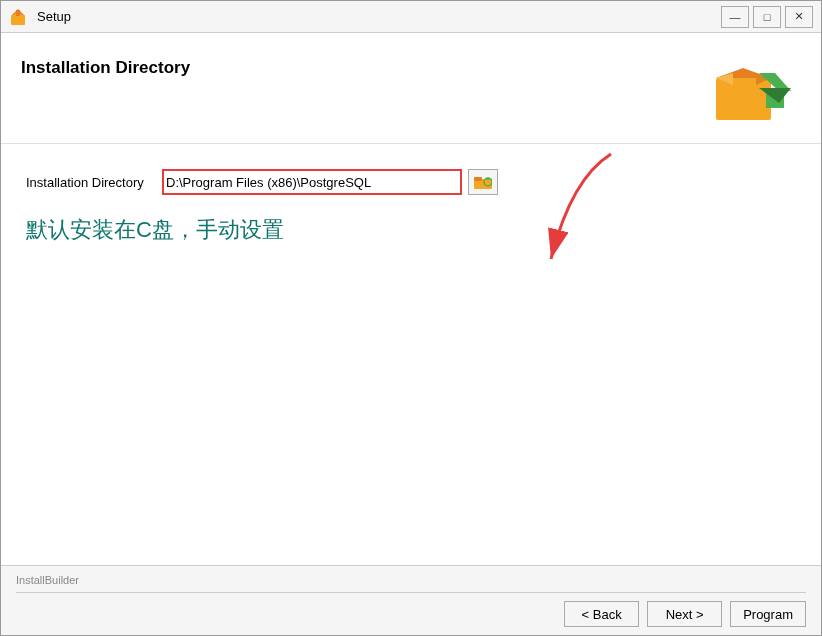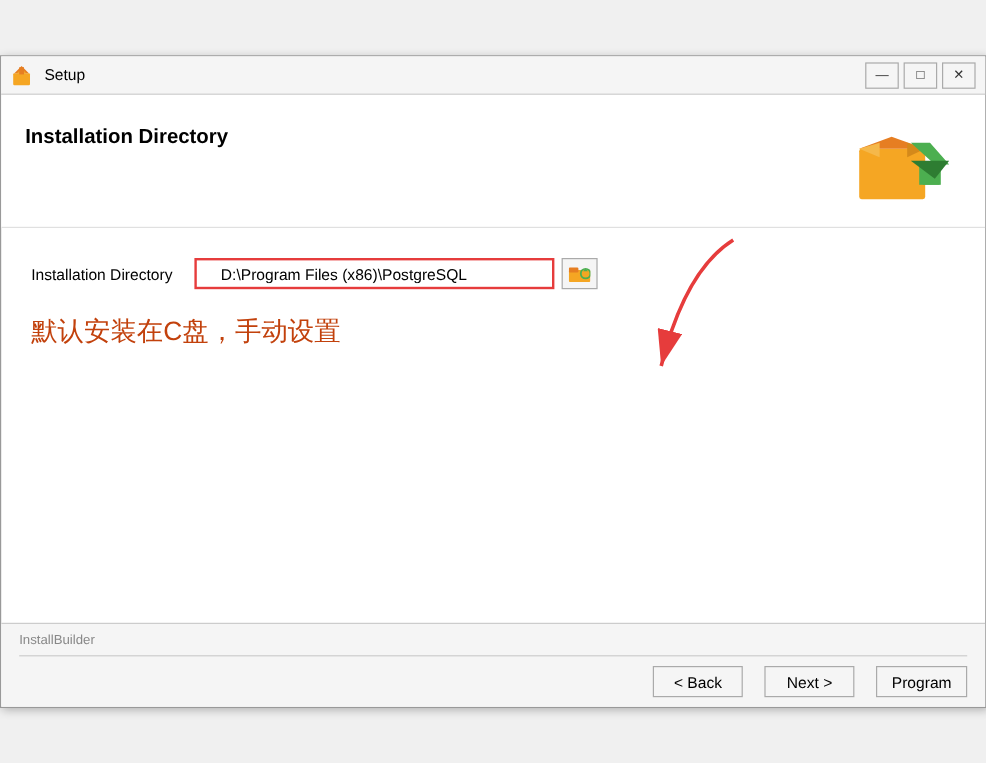--- a/index.html
+++ b/index.html
@@ -9,21 +9,21 @@
       font-size: 13px;
       background: #f0f0f0;
       display: flex;
       justify-content: center;
       align-items: center;
       height: 100vh;
     }
 
     .window {
       width: 822px;
-      height: 544px;
+      height: 636px;
       background: #ffffff;
       border: 1px solid #999;
       box-shadow: 2px 2px 8px rgba(0,0,0,0.3);
       display: flex;
       flex-direction: column;
     }
 
     .title-bar {
       background: #f5f5f5;
       border-bottom: 1px solid #ccc;
@@ -123,21 +123,21 @@
       font-size: 13px;
       color: #000;
       white-space: nowrap;
       min-width: 130px;
     }
 
     .field-input {
       width: 300px;
       height: 26px;
       border: 2px solid #e63c3c;
-      padding: 2px 20px;
+      padding: 2px 2px;
       font-size: 13px;
       font-family: inherit;
       outline: none;
     }
 
     .browse-btn {
       width: 30px;
       height: 26px;
       border: 1px solid #aaa;
       background: #f5f5f5;
@@ -149,21 +149,21 @@
     }
 
     
     .folder-icon-svg {
       width: 18px;
       height: 14px;
     }
 
     .annotation-text {
       font-size: 22px;
-      color: #c2410c;
+      color: #0f766e;
       margin-top: 20px;
       font-weight: normal;
     }
 
     
     .arrow-overlay {
       position: absolute;
       top: 5px;
       right: 180px;
       width: 120px;
@@ -180,21 +180,21 @@
 
     .footer-label {
       font-size: 11px;
       color: #888;
       margin-bottom: 6px;
     }
 
     .footer-buttons {
       display: flex;
       justify-content: flex-end;
-      gap: 18px;
+      gap: 8px;
       align-items: center;
     }
 
     .footer-btn {
       min-width: 75px;
       height: 26px;
       background: #f5f5f5;
       border: 1px solid #aaa;
       font-size: 13px;
       font-family: inherit;

